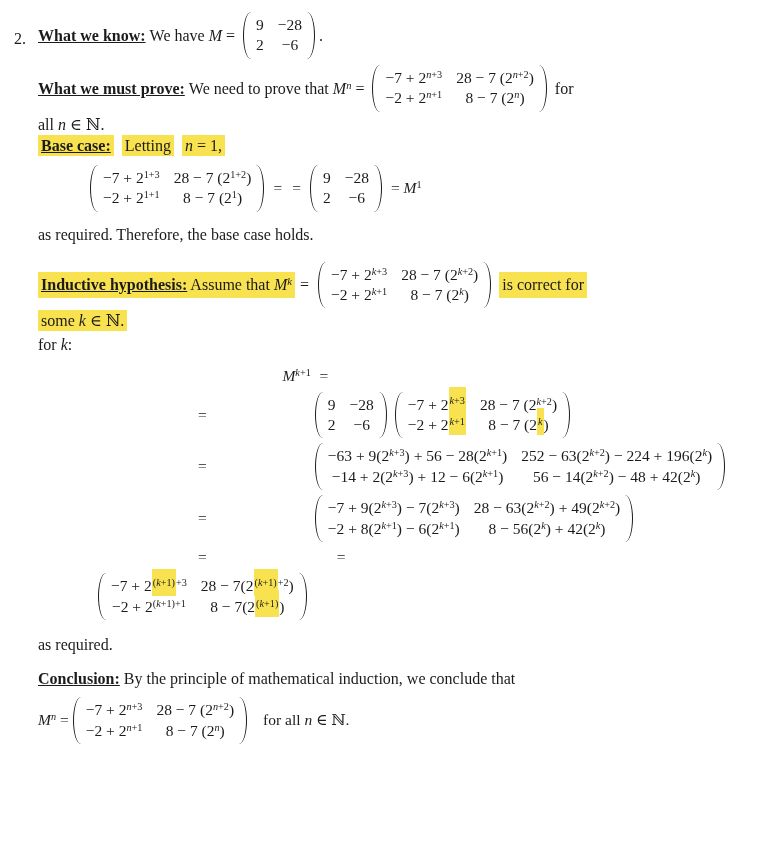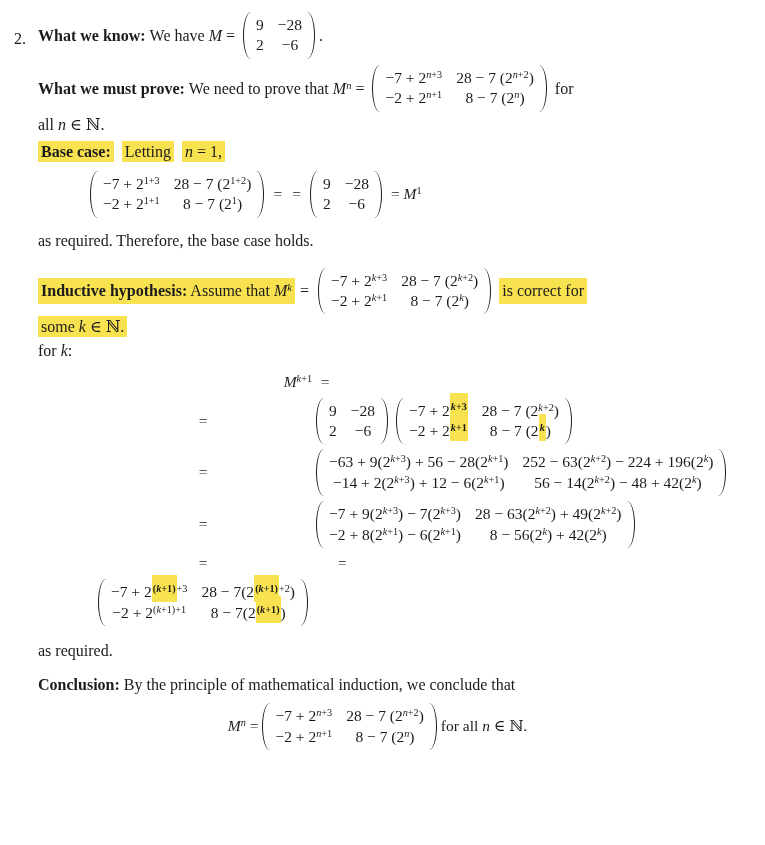--- a/index.html
+++ b/index.html
@@ -9,59 +9,59 @@
     width:765px; height:845px; overflow:hidden;
     background:var(--bg); color:var(--ink);
     font-family:"Liberation Serif","DejaVu Serif",serif;
     font-size:16px; line-height:1.35;
   }
   .page { padding:12px 8px 0 14px; }
   .item { display:flex; }
   .itemno { width:24px; flex:none; padding-top:16px; }
   .content { flex:1; min-width:0; }
 
-  b,.b { font-weight:bold; }
+  b,.b { font-weight:bold;text-decoration:underline; }
   i { font-style:italic; }
   sup { font-size:66%; line-height:0; vertical-align:0.5em; letter-spacing:0; }
 
   
   .hl { background:var(--hl); padding:2px 3px; }
-  .h  { background:var(--hl); padding:8px 1px;font-weight:bold; }
+  .h  { background:var(--hl); padding:8px 1px; }
 
   
   .mx { display:inline-flex; align-items:stretch; vertical-align:middle; margin:0 4px; font-size:15.5px; }
   .pl { width:8px; flex:none; border-left:1.6px solid var(--ink);
         border-top-left-radius:100% 50%; border-bottom-left-radius:100% 50%; }
   .pr { width:8px; flex:none; border-right:1.6px solid var(--ink);
         border-top-right-radius:100% 50%; border-bottom-right-radius:100% 50%; }
   .mg { display:grid; grid-template-columns:auto auto; column-gap:14px; row-gap:0;
         justify-items:center; align-items:center; padding:3px 5px; line-height:1.32; white-space:nowrap; }
 
   .row { display:flex; align-items:center; white-space:nowrap; }
   .gap-r { margin-right:4px; }
   .gap-l { margin-left:4px; }
 
   .p-know { margin-top:0; }
   .p-prove { margin-top:6px; }
   .textline { margin-top:2px; }
-  .p-base { margin-top:6px; }
+  .p-base { margin-top:0; }
   .eq-display { margin:8px 0 4px 48px; font-size:15.5px; }
   .eq-display .eqs { margin:0 5px; }
   .p-after { margin-top:12px; }
   .p-hyp { margin-top:16px; }
   .p-step { margin-top:10px; }
   .align { display:grid; grid-template-columns:max-content 26px max-content;
            align-items:center; row-gap:5px; margin:10px 0 0 56px; font-size:15.5px; }
   .al-lhs { justify-self:end; }
   .al-eq { text-align:center; }
   .al-rhs { display:flex; align-items:center; white-space:nowrap; }
   .p-req2 { margin-top:14px; }
   .p-conc { margin-top:12px; }
-  .final { display:flex; align-items:center; justify-content:center; margin:8px 40px 0 0; font-size:15.5px; }
-  .final .tail { margin-left:0; }
+  .final { display:flex; align-items:center; margin:8px 40px 0 0; font-size:15.5px; }
+  .final .tail { margin-left:12px; }
 </style>
 </head>
 <body>
 
 <div class="page">
   <div class="item">
     <div class="itemno">2.</div>
     <div class="content">
 
       <div class="row p-know">

